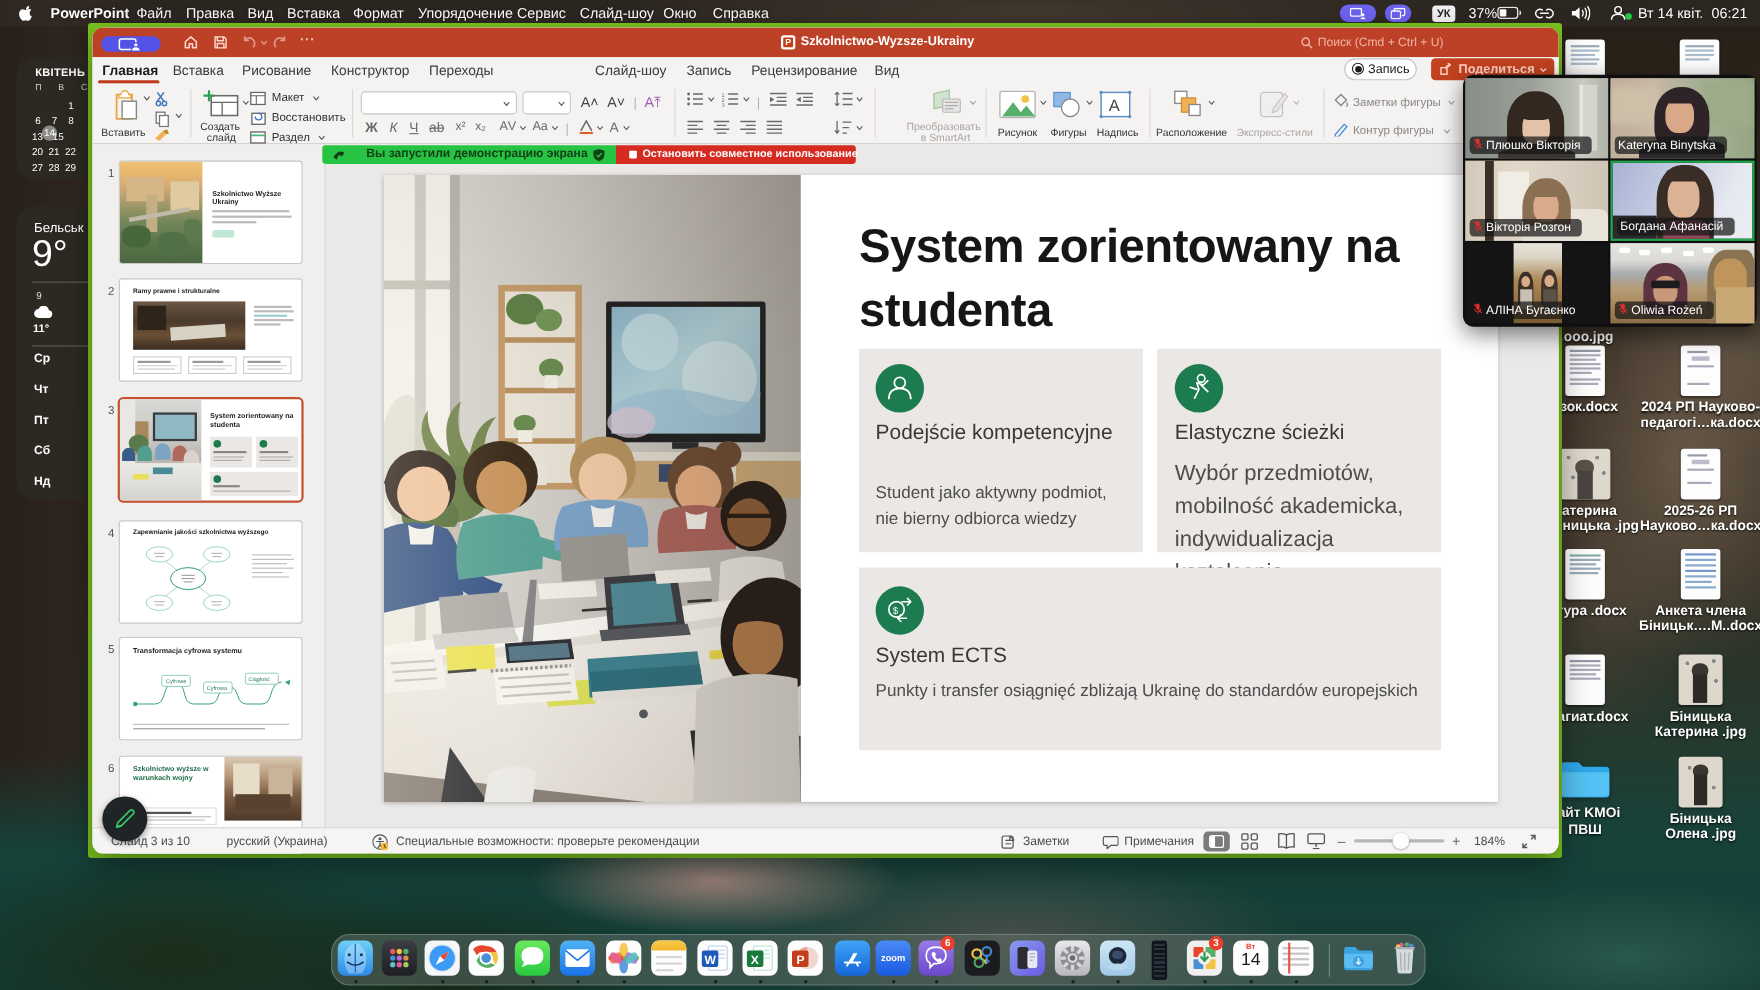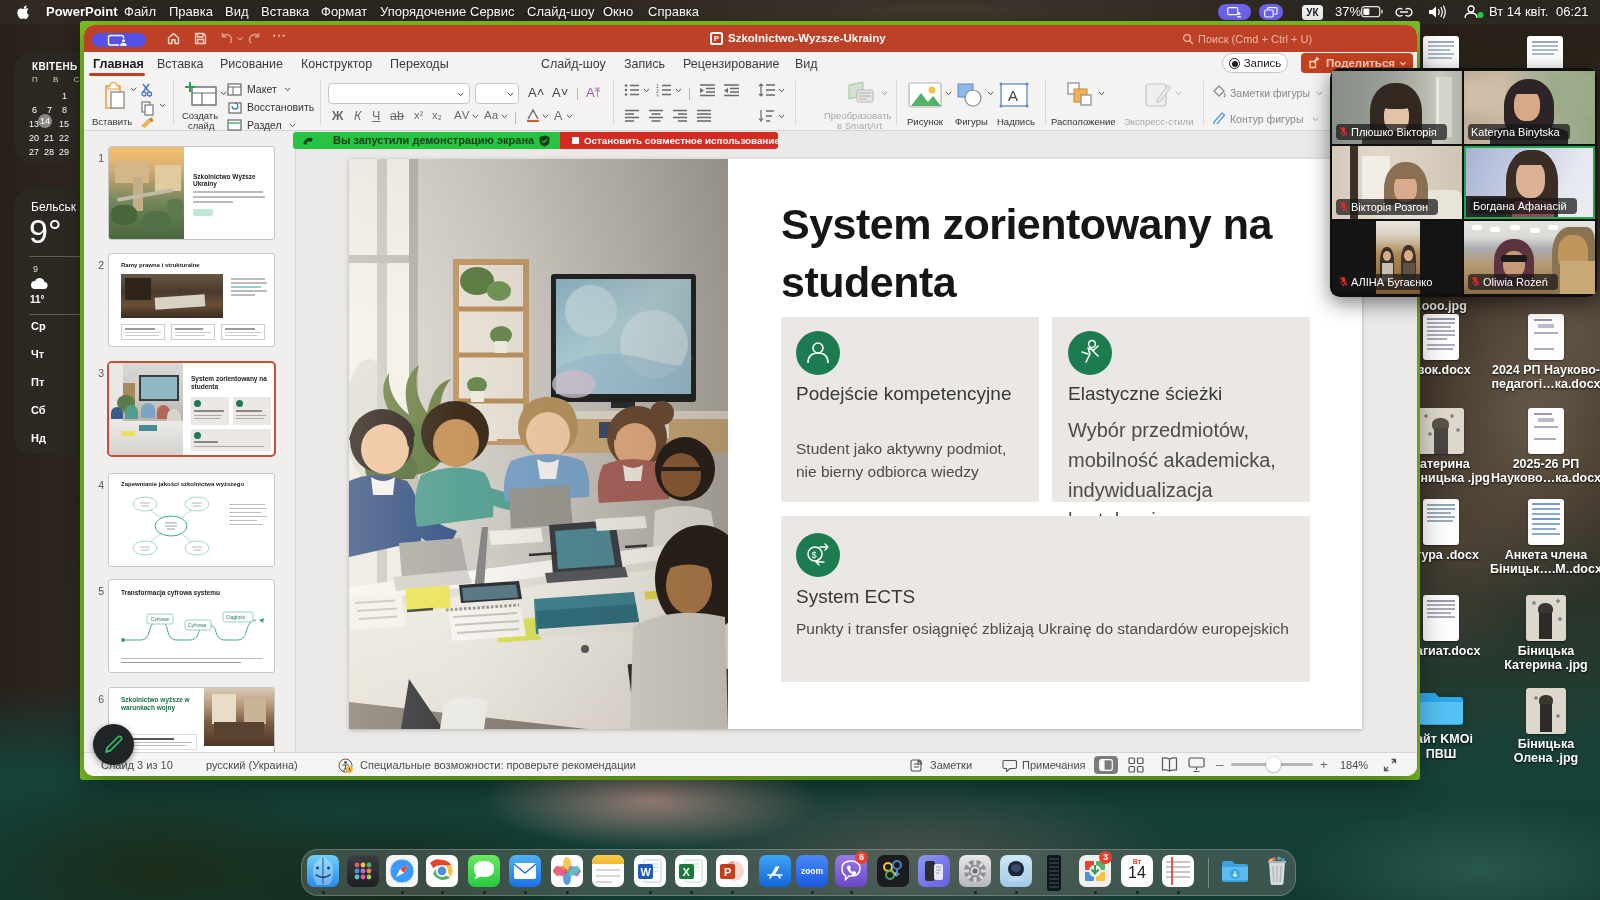--- a/index.html
+++ b/index.html
@@ -130,21 +130,21 @@
   <div id="calwidget" class="widget abs" style="left:15px; top:52px; width:130px; height:111px;">
     <div class="abs" style="left:17px;top:9px;font-size:10px;font-weight:700;letter-spacing:0.3px;">КВІТЕНЬ</div>
     <div class="abs" style="left:17px;top:23px;font-size:8px;color:#cfcfcf;letter-spacing:6.5px;">П&nbsp;В&nbsp;С</div>
     <div class="abs" style="left:17px;top:37px;width:110px;font-size:9px;line-height:14px;">
       <div style="position:absolute;left:30px;top:0;">1</div>
       <div style="position:absolute;left:0px;top:14px;">6</div>
         <div style="position:absolute;left:15px;top:14px;">7</div>
         <div style="position:absolute;left:30px;top:14px;">8</div>
       <div style="position:absolute;left:-3px;top:28px;">13</div>
         <div style="position:absolute;left:6px;top:25px;width:14px;height:14px;background:#8a8a86;border-radius:50%;text-align:center;line-height:14px;">14</div>
-        <div style="position:absolute;left:27px;top:28px;">15</div>
+        <div style="position:absolute;left:16px;top:28px;">15</div>
       <div style="position:absolute;left:-3px;top:42px;">20</div>
         <div style="position:absolute;left:12px;top:42px;">21</div>
         <div style="position:absolute;left:27px;top:42px;">22</div>
       <div style="position:absolute;left:-3px;top:56px;">27</div>
         <div style="position:absolute;left:12px;top:56px;">28</div>
         <div style="position:absolute;left:27px;top:56px;">29</div>
     </div>
   </div>
   <div id="wxwidget" class="widget abs" style="left:15px; top:188px; width:130px; height:266px;">
     <div class="abs" style="left:16px;top:12px;font-size:12px;">Бельськ</div>

